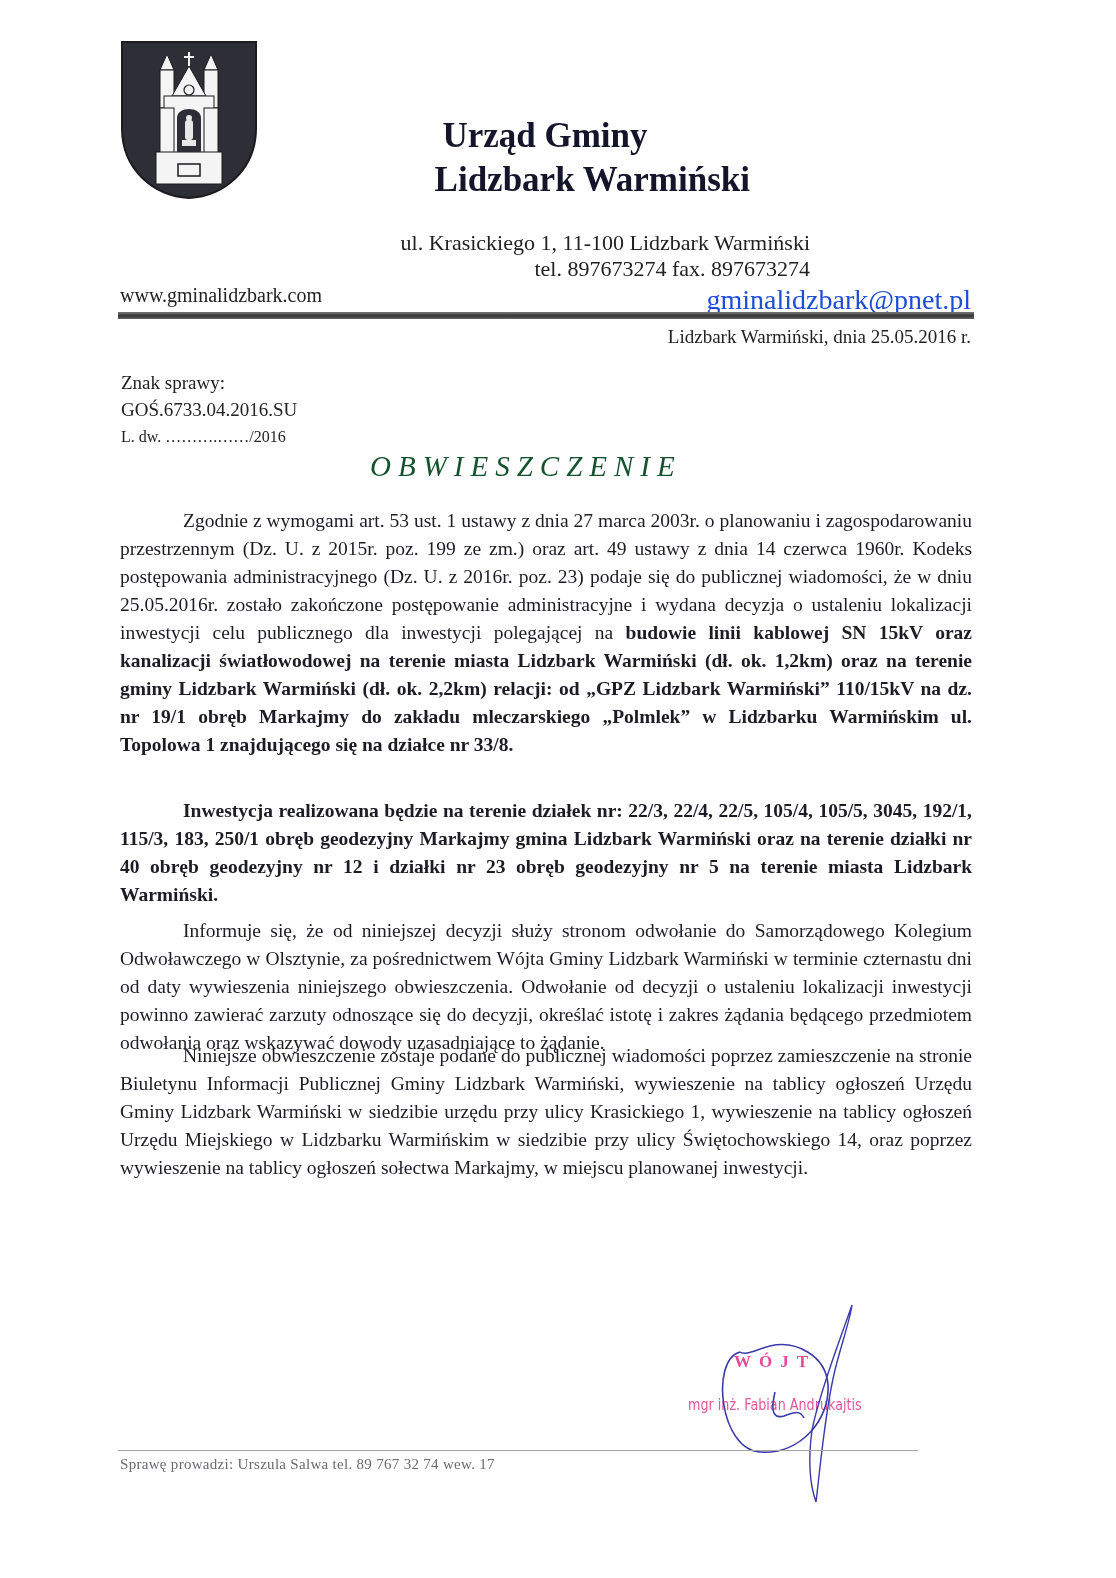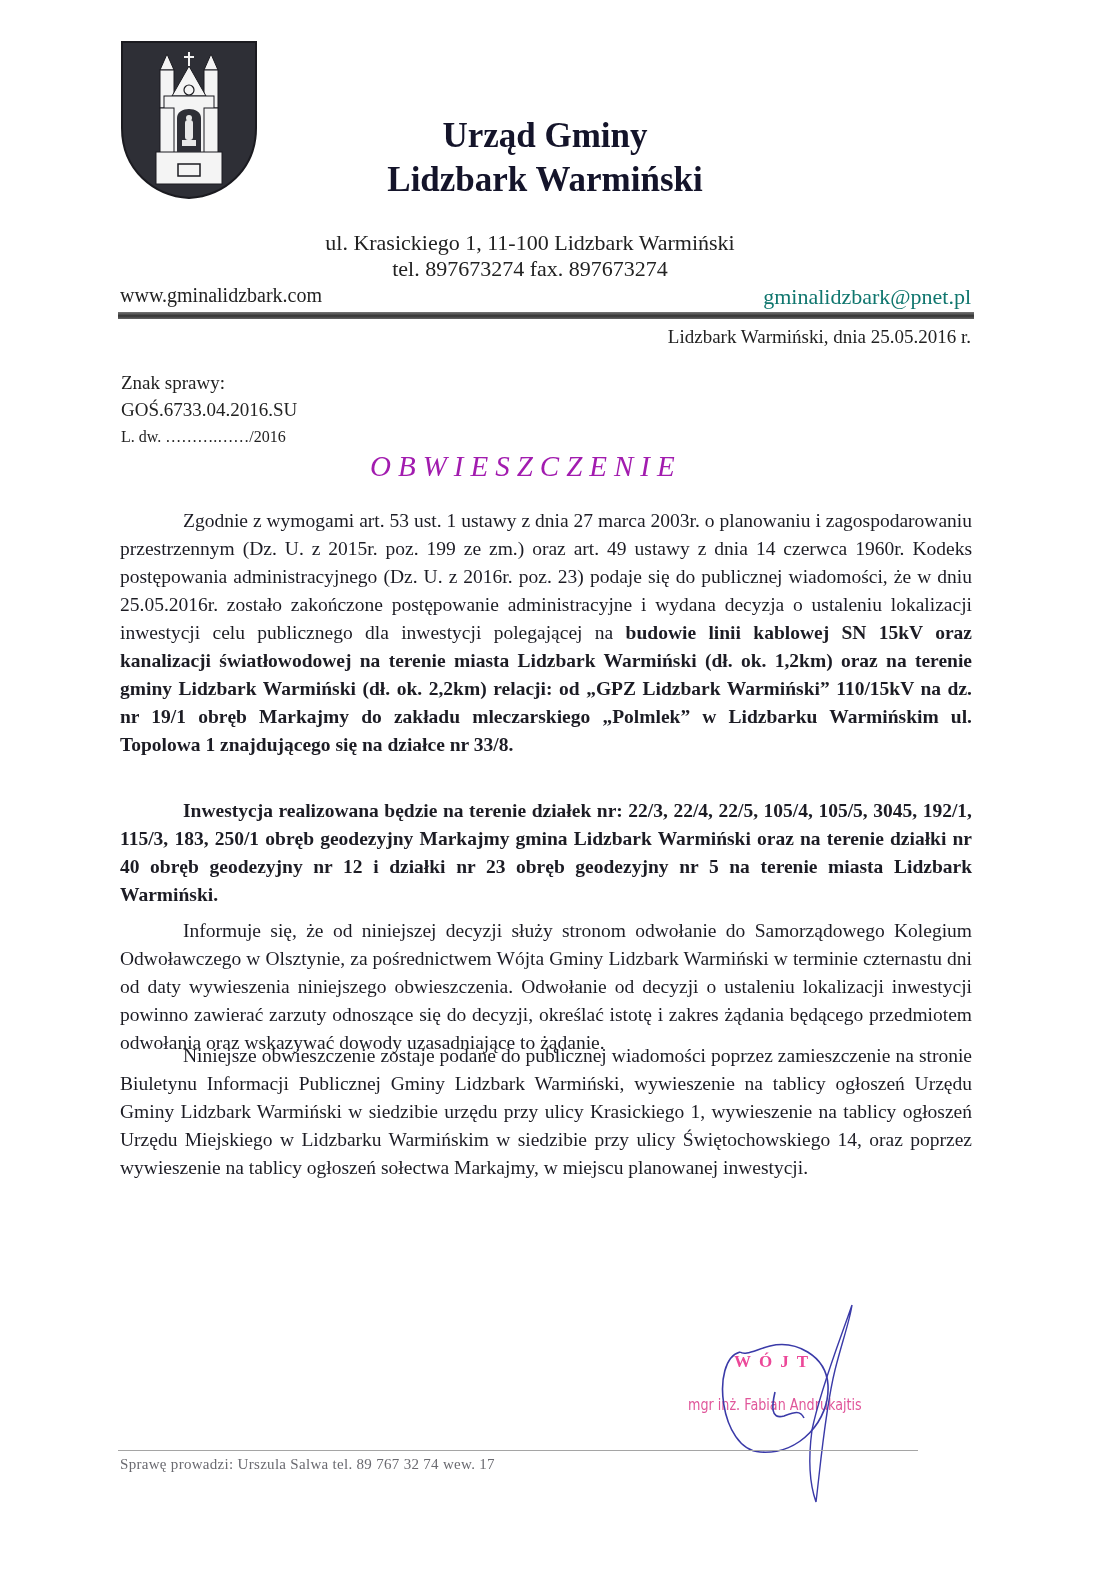--- a/index.html
+++ b/index.html
@@ -6,39 +6,39 @@
   body { width: 1116px; height: 1578px; position: relative; overflow: hidden;
          font-family: "Liberation Serif", "DejaVu Serif", serif; color: #1a1a22; }
   .abs { position: absolute; }
 
   
   #crest { left: 120px; top: 40px; width: 138px; height: 160px; }
 
   
   .title { left: 340px; width: 410px; text-align: center; font-weight: bold; font-size: 35px; line-height: 44px; color: #14142a; }
   #title1 { top: 114px; }
-  #title2 { top: 158px; }
+  #title2 { top: 158px; text-align: right; }
 
-  .addr { left: 250px; width: 560px; text-align: center; font-size: 22px; line-height: 26px; color: #222; }
+  .addr { left: 250px; width: 560px; text-align: right; font-size: 22px; line-height: 26px; color: #222; }
   #addr1 { top: 230px; }
   #addr2 { top: 256px; font-family: Liberation Serif, serif; }
   #website { left: 120px; top: 284px; font-size: 20px; color: #222; }
-  #email { right: 145px; top: 284px; font-size: 22px; color: #0f766e; text-align: right; }
+  #email { right: 145px; top: 284px; font-size: 28px; color: #1d4ed8; text-align: right; }
 
   #rule { left: 118px; top: 312px; width: 856px; height: 7px;
           background: linear-gradient(#777 0, #555 30%, #333 55%, #666 100%); }
 
   #place-date { right: 145px; top: 326px; font-size: 19px; color: #222; }
 
   .ref { left: 121px; font-size: 19px; color: #222; line-height: 26px; }
   #ref-label { top: 370px; }
   #ref-number { top: 397px; }
   #ref-ldw { top: 424px; font-size: 16px; text-align: center; }
 
-  #doc-title { left: 370px; top: 450px; font-size: 29px; font-style: italic; letter-spacing: 7px; color: #a21caf; }
+  #doc-title { left: 370px; top: 450px; font-size: 29px; font-style: italic; letter-spacing: 7px; color: #14532d; }
 
   .para { left: 120px; width: 852px; font-size: 19.5px; line-height: 28px; text-align: justify; color: #1c1c24; }
   .para .indent { display: inline-block; width: 63px; }
   .b { font-weight: bold; }
   #para1 { top: 507px; }
   #para2 { top: 797px; }
   #para3 { top: 917px; }
   #para4 { top: 1042px; }
 
   

